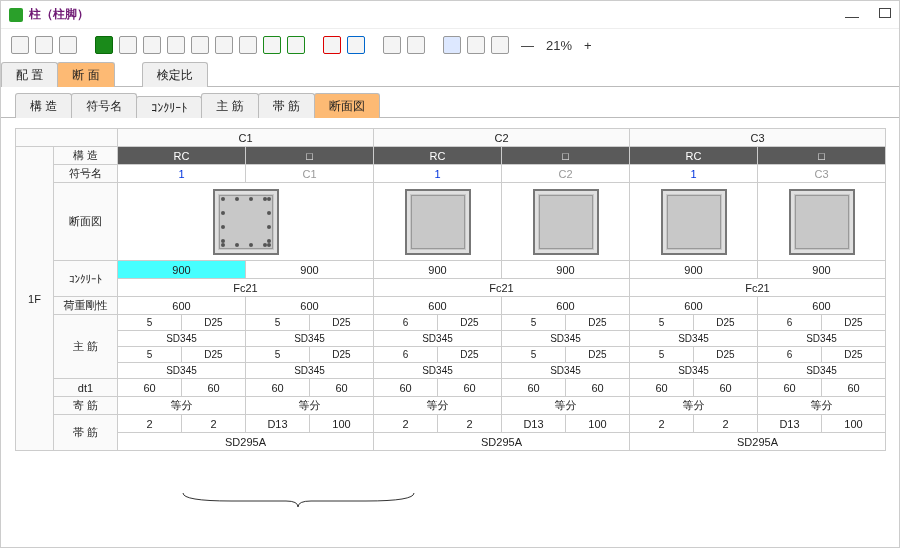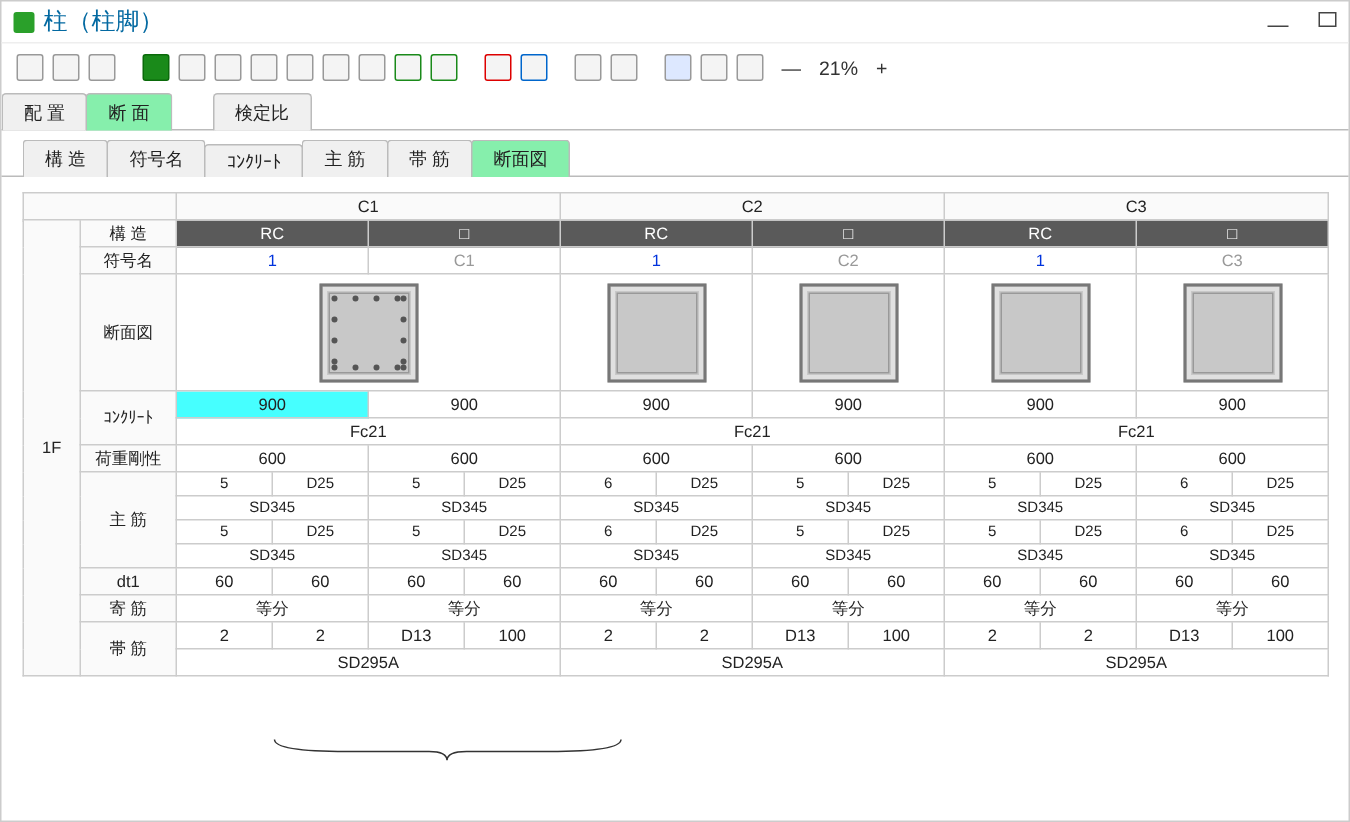--- a/index.html
+++ b/index.html
@@ -1,31 +1,31 @@
 <!DOCTYPE html>
 <html><head>
 <meta charset="utf-8">
 <style>
   * { box-sizing: border-box; }
   body { margin:0; font-family:"Meiryo","MS PGothic",sans-serif; font-size:12px; color:#222; background:#fff; }
   .window { width:900px; height:548px; border:1px solid #ccc; position:relative; background:#fff; }
   .titlebar { height:28px; display:flex; align-items:center; padding:0 8px; border-bottom:1px solid #eee; }
   .titlebar .app-icon { width:14px; height:14px; background:#2aa02a; border-radius:2px; margin-right:6px; }
-  .titlebar .title { font-size:16px; color:#0369a1; }
+  .titlebar .title { font-size:12px; color:#701a75;font-weight:bold; }
   .win-controls { margin-left:auto; display:flex; gap:18px; }
   .win-btn { width:18px; height:14px; position:relative; }
   .min::after { content:""; position:absolute; bottom:4px; left:2px; right:2px; height:1px; background:#444; }
   .max { border:1px solid #444; width:12px; height:10px; }
   .toolbar { height:32px; display:flex; align-items:center; gap:6px; padding:0 10px; }
   .tb-btn { width:18px; height:18px; border:1px solid #999; background:#f4f4f4; border-radius:2px; }
   .tb-sep { width:6px; }
   .zoom { font-size:13px; color:#333; margin-left:6px; }
   .tabset { display:flex; align-items:flex-end; height:26px; border-bottom:1px solid #bbb; gap:0; }
   .tab { padding:4px 14px 3px; border:1px solid #bbb; border-bottom:none; background:#f0f0f0; font-size:12px; margin-right:-1px; border-radius:3px 3px 0 0; cursor:pointer; position:relative; top:1px; }
-  .tab.active { background:#86efac; z-index:2; }
+  .tab.active { background:#fdba74; z-index:2; }
   .tab.solo { margin-left:28px; }
   .subtabset { display:flex; align-items:flex-end; padding-left:14px; height:25px; border-bottom:1px solid #bbb; gap:0; margin-top:6px; }
   .content { padding:10px 12px 0 14px; }
   .grid { border:1px solid #aaa; border-collapse:collapse; table-layout:fixed; width:870px; }
   .grid th, .grid td { border:1px solid #ccc; font-size:11px; padding:0; height:18px; text-align:center; vertical-align:middle; }
   .grid th { background:#fafafa; font-weight:normal; }
   .rowlabel { width:38px; writing-mode:horizontal-tb; font-weight:bold; }
   .fieldlabel { width:64px; font-weight:bold; }
   .dark { background:#5a5a5a; color:#fff; }
   .coltop { height:22px; font-weight:bold; font-size:13px; }

